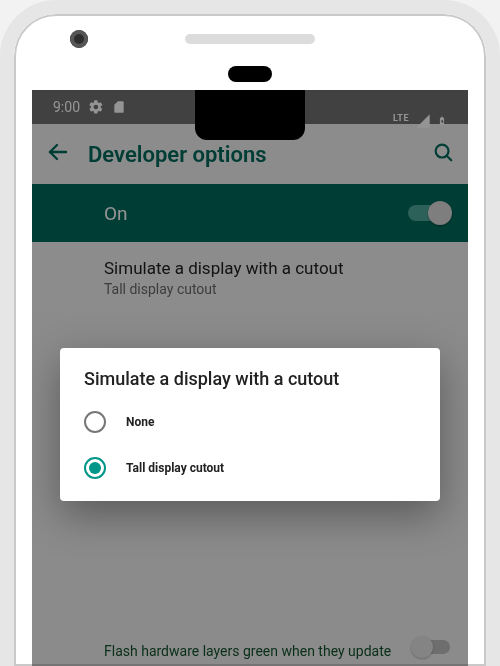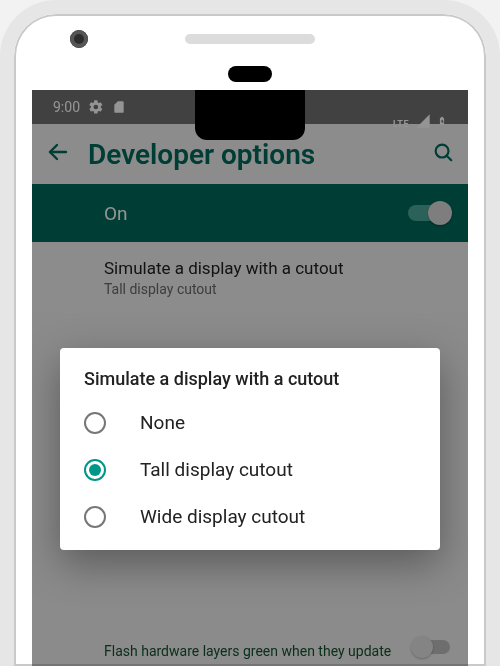--- a/index.html
+++ b/index.html
@@ -47,29 +47,29 @@
     width:110px; height:50px; background:#000;
     border-radius:0 0 12px 12px; z-index:3;
   }
 
   .statusbar{
     height:34px; background:#707070; color:#fff;
     display:flex; align-items:center; justify-content:space-between;
     padding:0 21px; font-size:14px; position:relative; z-index:2;
   }
   .sb-left{ display:flex; align-items:center; gap:8px; }
-  .sb-right{ display:flex; align-items:flex-end; gap:6px;margin-top:27px; }
+  .sb-right{ display:flex; align-items:flex-start; gap:6px;margin-top:27px; }
   .sb-icon svg{ display:block; }
 
   .appbar{
     height:60px; background:#f1f1f1; display:flex; align-items:center;
     padding:0 14px; gap:18px; color:#00695c;
   }
   .appbar .back svg{ stroke:#00695c; }
-  .appbar .title{ font-size:28px; font-weight:600; flex:1; }
+  .appbar .title{ font-size:22px; font-weight:600; flex:1; }
   .appbar .search svg{ stroke:#00695c; }
 
   .switchbar{
     height:58px; background:#00695c; color:#fff; display:flex; align-items:center;
     padding:0 20px 0 72px; font-size:19px; justify-content:space-between;
   }
   .toggle{
     width:40px; height:16px; background:#4da79a; border-radius:10px; position:relative;
   }
   .toggle .knob{
@@ -103,22 +103,22 @@
   .dialog{
     position:absolute; z-index:5; left:28px; right:28px; top:258px;
     background:#fff; border-radius:4px;
     box-shadow:0 14px 40px rgba(0,0,0,.35);
     padding:20px 10px 10px 10px;
   }
   .dialog .d-title{
     font-size:18px; font-weight:500; color:#222; padding:0 14px 10px 14px;
   }
   .option{
-    display:flex; align-items:center; gap:34px; padding:12px 14px;
-    font-size:19px; color:#222; cursor:pointer;
+    display:flex; align-items:center; gap:20px; padding:12px 14px;
+    font-size:12px; color:#222; cursor:pointer;font-weight:bold;
   }
   .radio{
     width:22px; height:22px; border:2px solid #777; border-radius:50%; position:relative; flex-shrink:0;
   }
   .radio.sel{ border-color:#009688; }
   .radio.sel::after{
     content:""; position:absolute; top:3px; left:3px; width:12px; height:12px;
     background:#009688; border-radius:50%;
   }
 </style>
@@ -201,20 +201,16 @@
       <div class="d-title">Simulate a display with a cutout</div>
 
       <div class="option">
         <span class="radio"></span>
         <span>None</span>
       </div>
       <div class="option">
         <span class="radio sel"></span>
         <span>Tall display cutout</span>
       </div>
-      <div class="option">
-        <span class="radio"></span>
-        <span>Wide display cutout</span>
-      </div>
     </div>
 
   </div>
 </div>
 
 </body></html>

